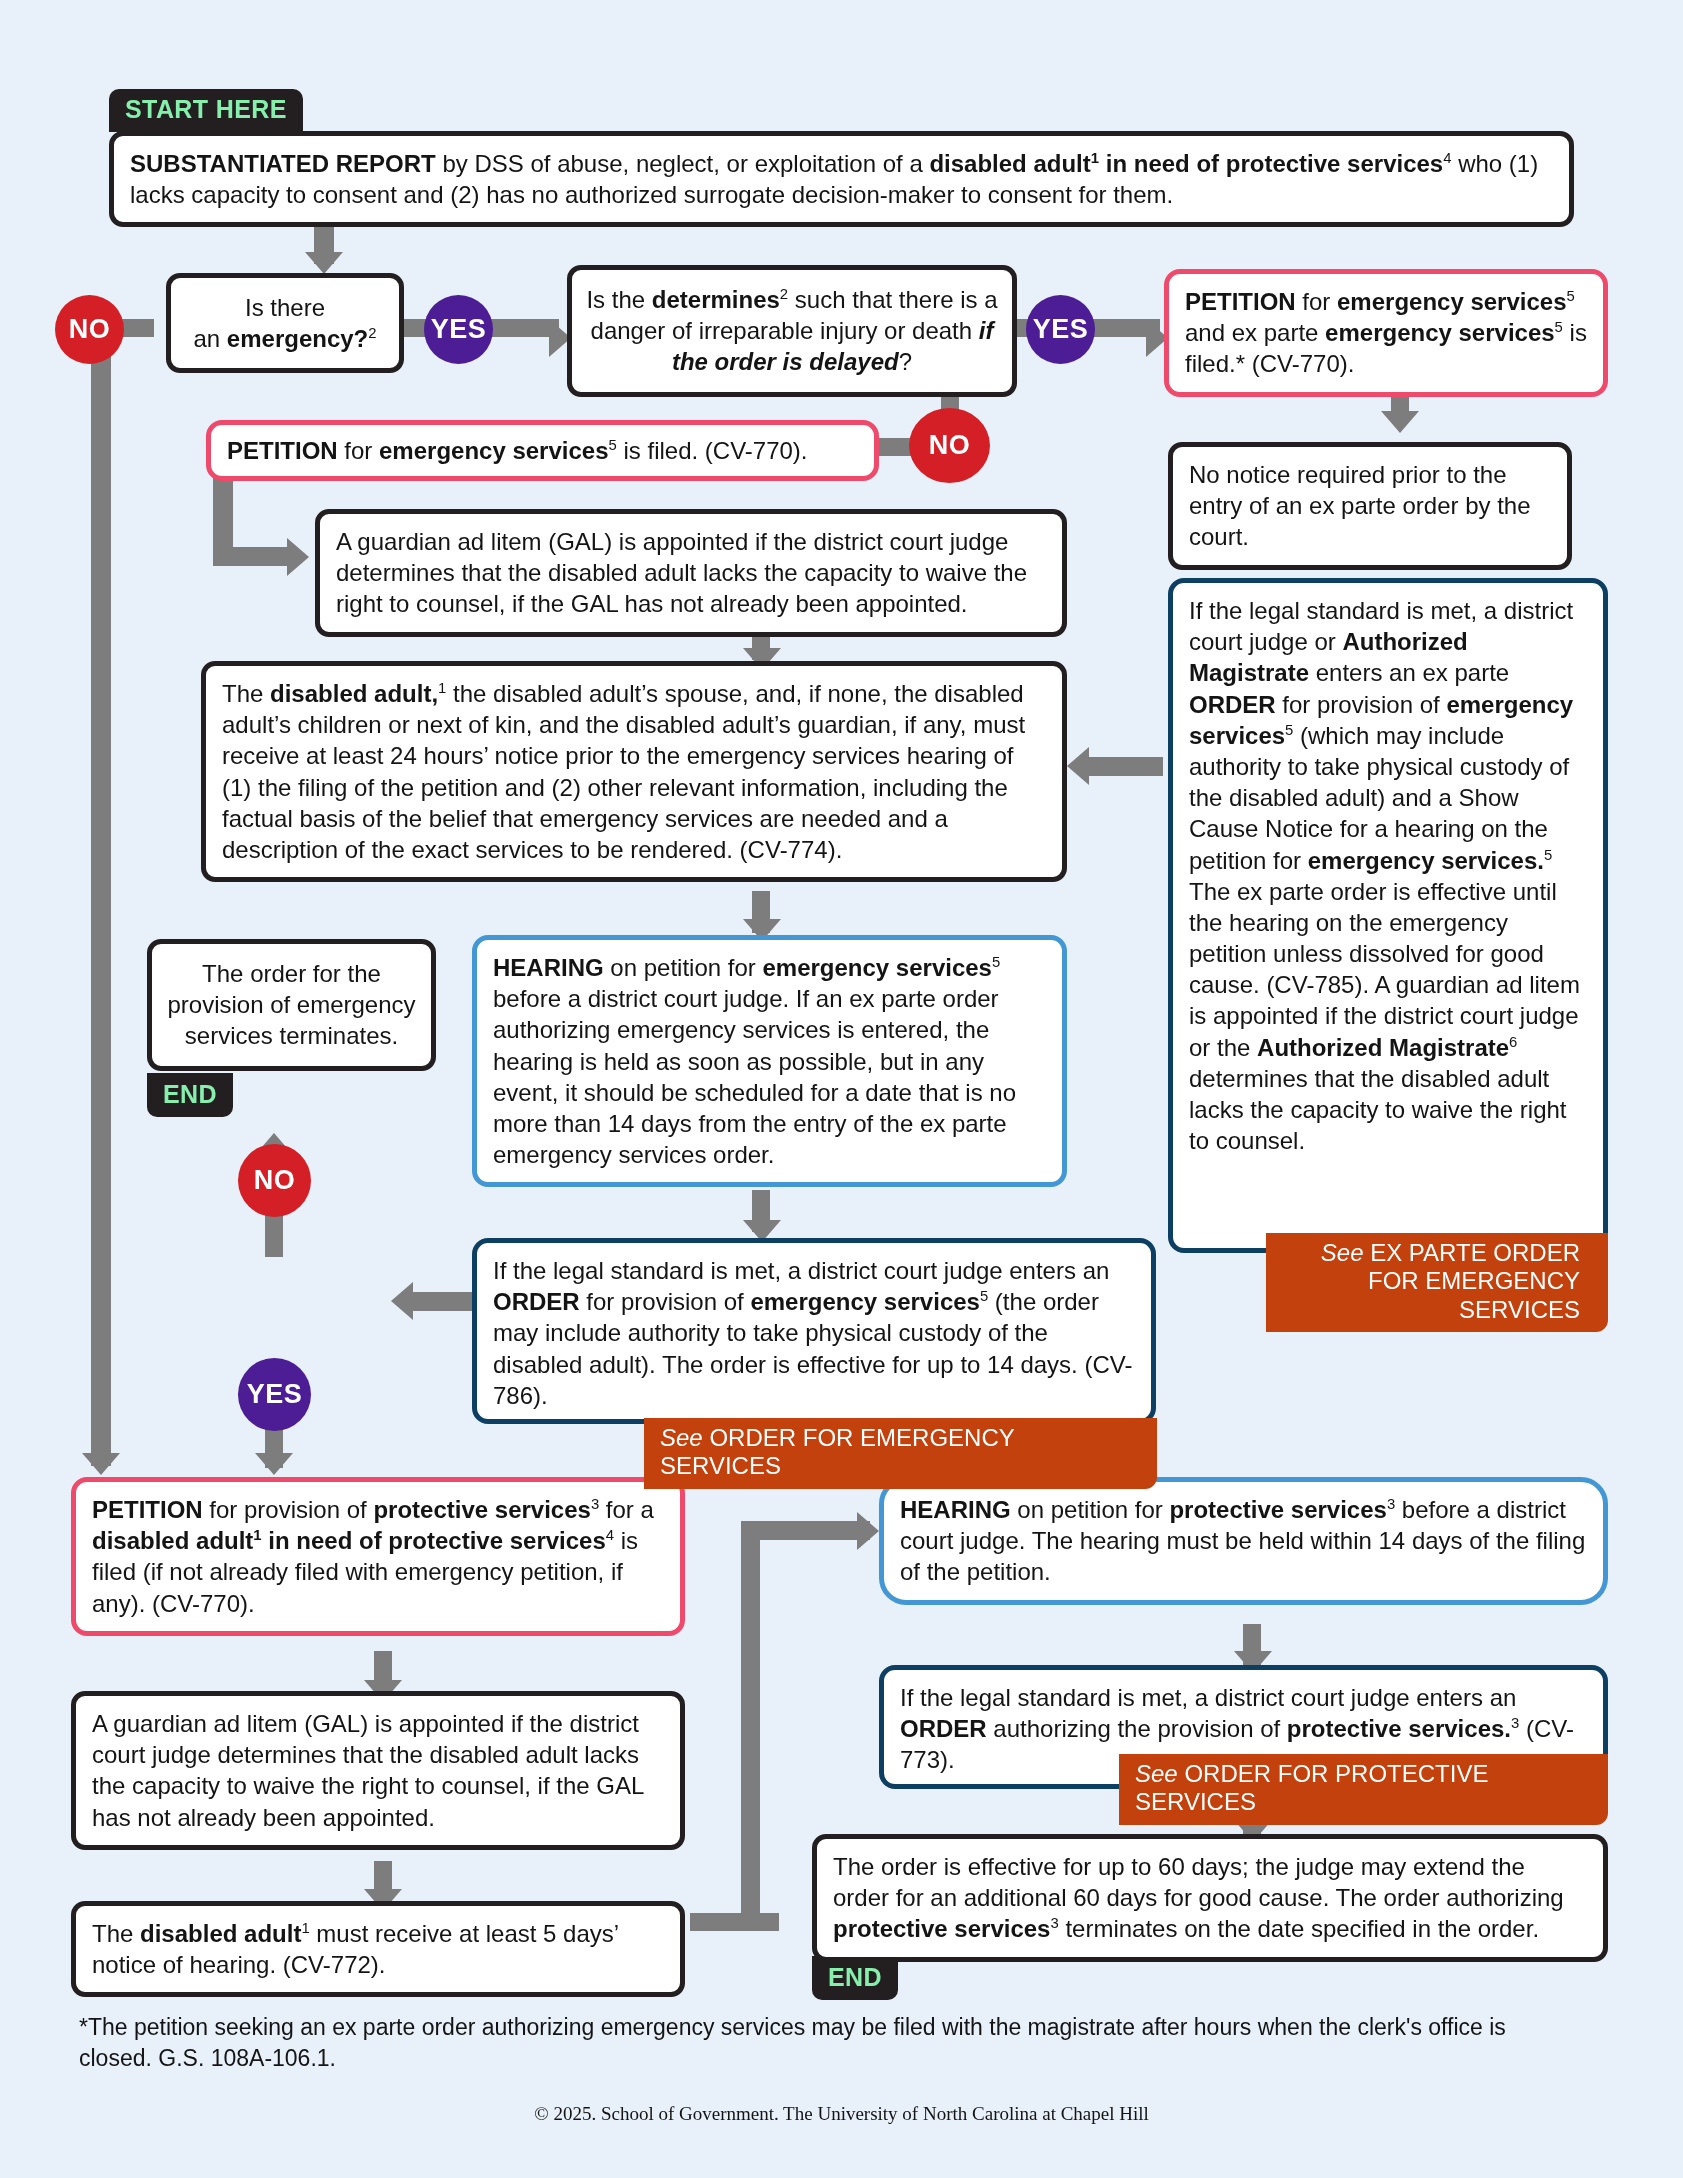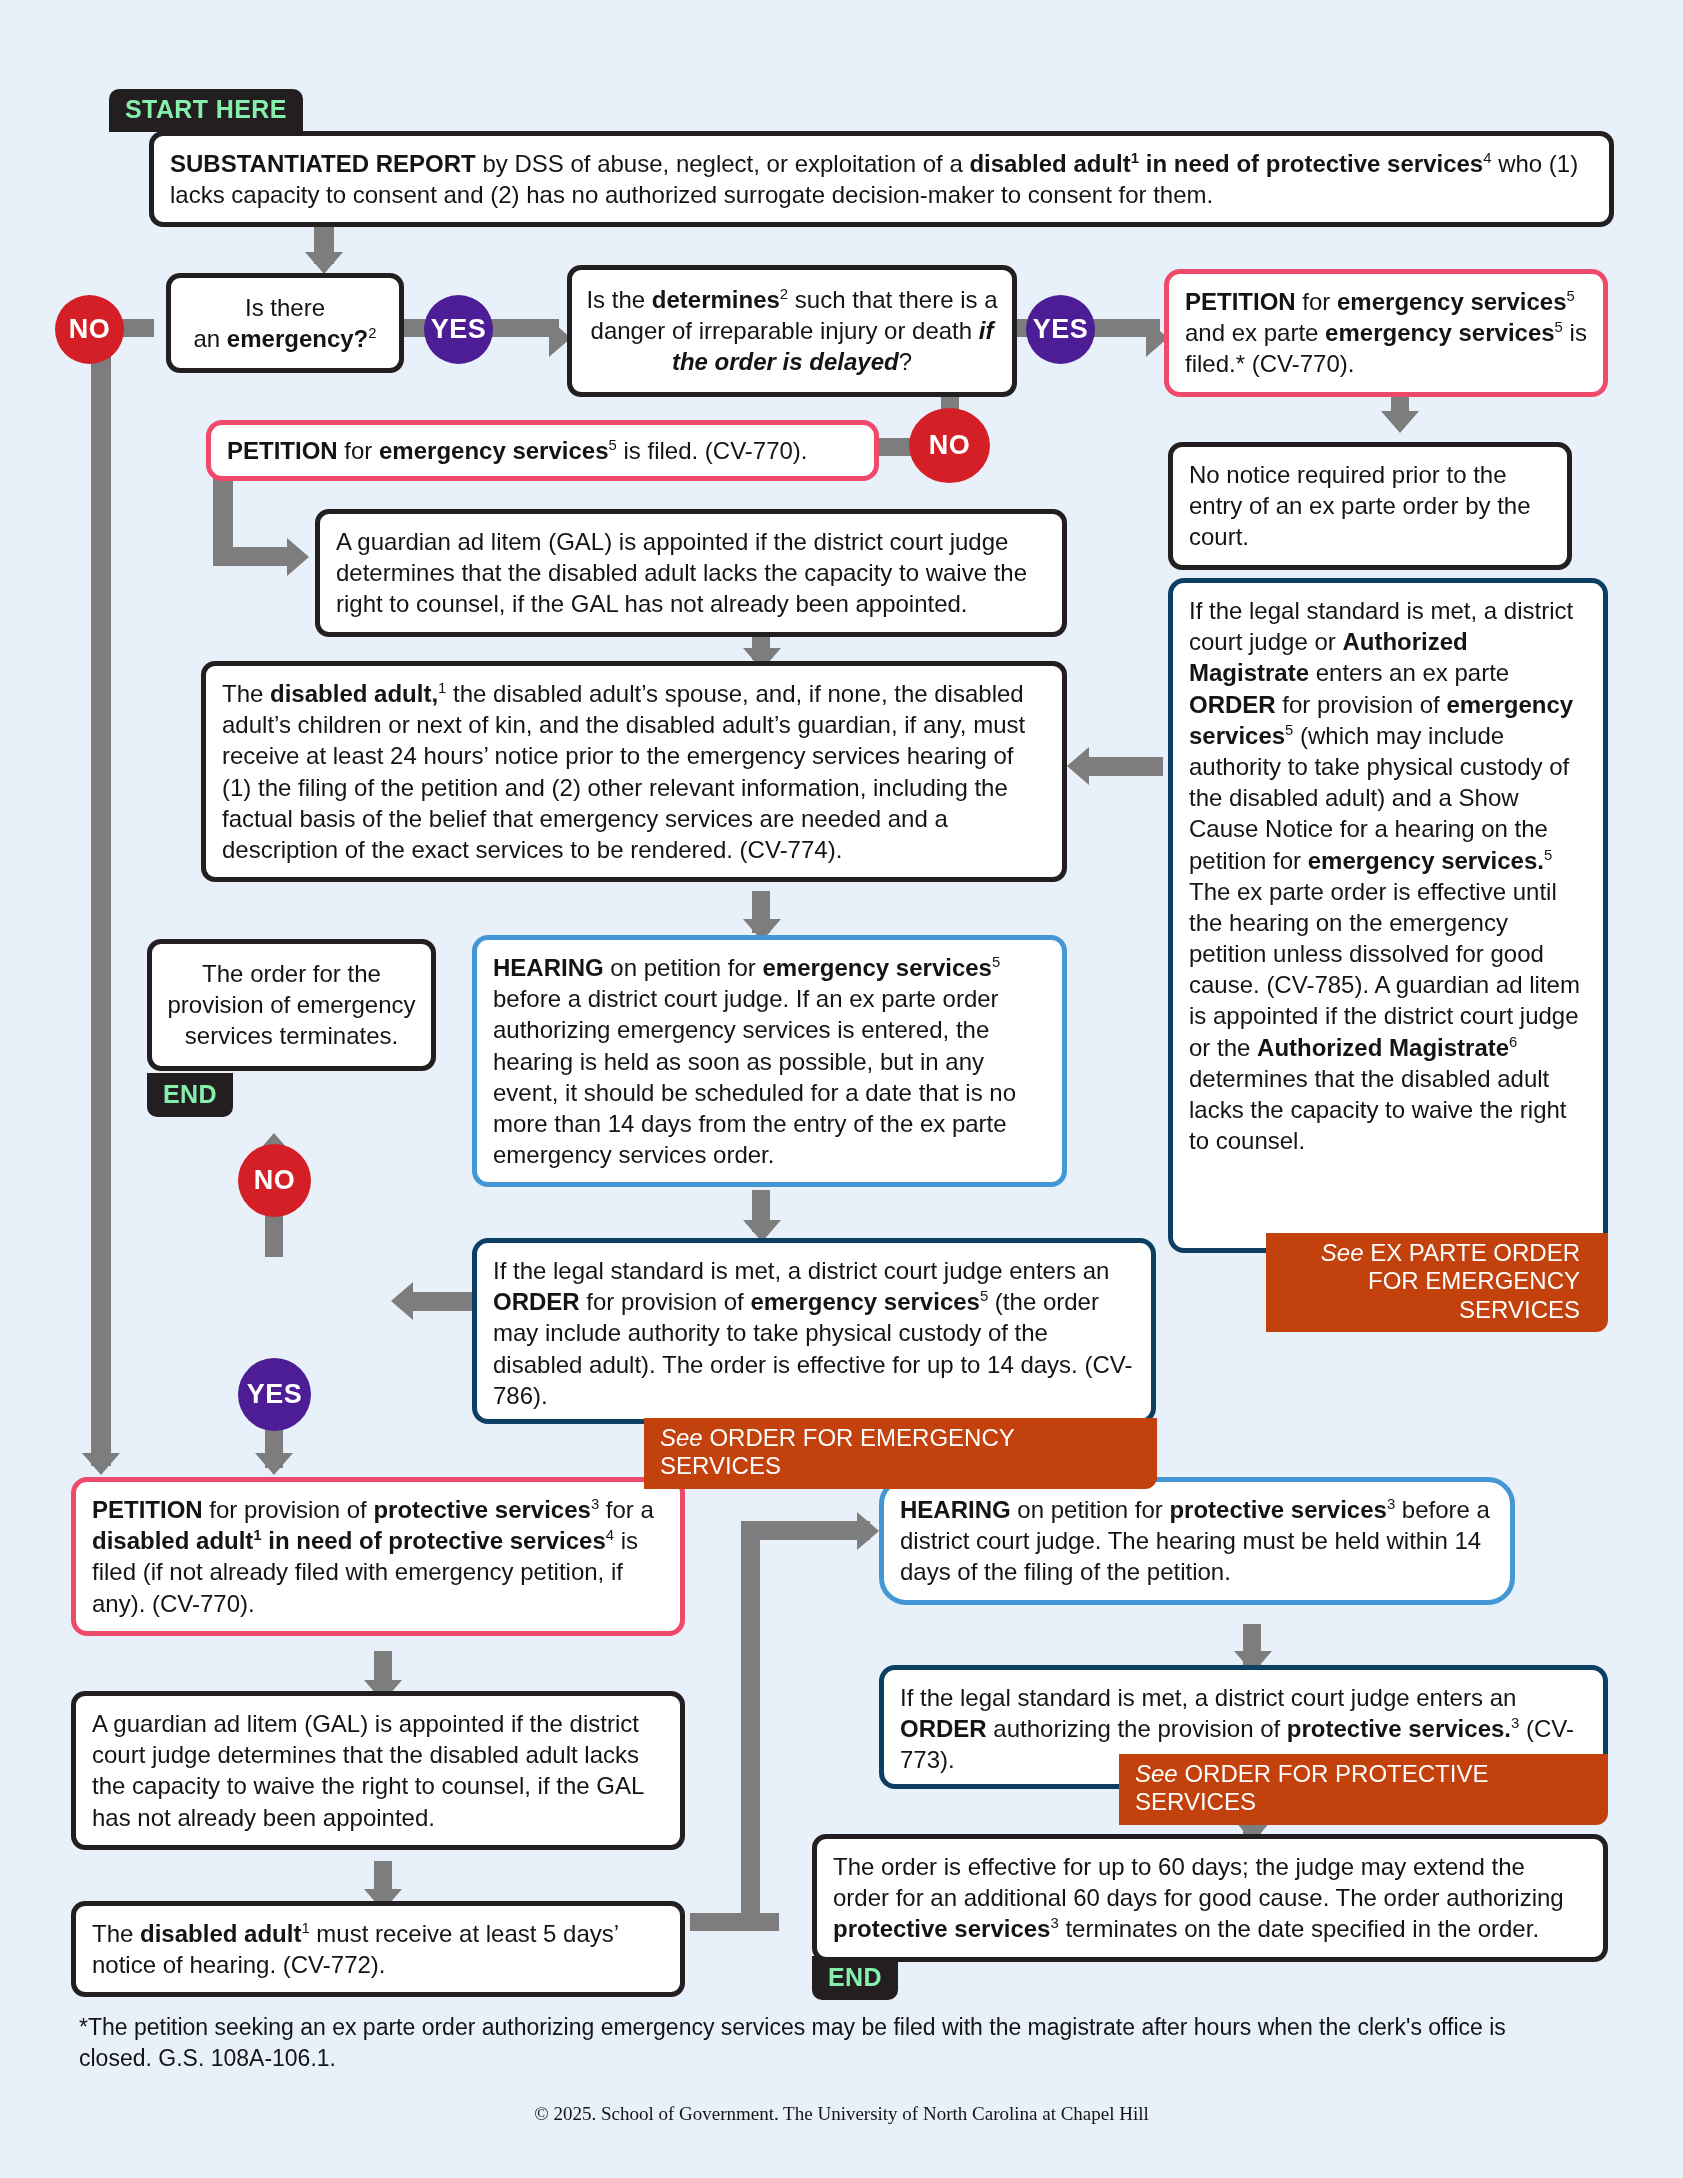--- a/index.html
+++ b/index.html
@@ -168,21 +168,21 @@
   <div class="arrow arr-right" style="left:857px;top:1512px;"></div>
 
   <div class="conn" style="left:1243px;top:1624px;width:18px;height:42px;"></div>
   <div class="arrow arr-down" style="left:1234px;top:1651px;"></div>
 
   <div class="conn" style="left:1243px;top:1792px;width:18px;height:42px;"></div>
   <div class="arrow arr-down" style="left:1234px;top:1820px;"></div>
 
   <div class="tab" style="left:109px;top:89px;">START HERE</div>
 
-  <div class="box" id="b-report" style="left:109px;top:131px;width:1465px;margin-left:40px;">
+  <div class="box" id="b-report" style="left:109px;top:131px;width:1465px;">
     <span>
       <b>SUBSTANTIATED REPORT</b> by DSS of abuse, neglect, or exploitation of a <b>disabled adult<sup>1</sup> in need of protective services</b><sup>4</sup> who (1) lacks capacity to consent and (2) has no authorized surrogate decision-maker to consent for them.
     </span>
   </div>
 
   <div class="box center" style="left:166px;top:273px;width:238px;padding:14px 10px;">
     <span>Is there<br>an <b>emergency?</b><sup>2</sup></span>
   </div>
 
   <div class="pill no" style="left:55px;top:295px;width:69px;height:69px;">NO</div>
@@ -252,21 +252,21 @@
   </div>
 
   <div class="box" style="left:71px;top:1691px;width:614px;">
     <span>A guardian ad litem (GAL) is appointed if the district court judge determines that the disabled adult lacks the capacity to waive the right to counsel, if the GAL has not already been appointed.</span>
   </div>
 
   <div class="box" style="left:71px;top:1901px;width:614px;">
     <span>The <b>disabled adult</b><sup>1</sup> must receive at least 5 days’ notice of hearing. (CV-772).</span>
   </div>
 
-  <div class="box ltblue" style="left:879px;top:1477px;width:636px;border-radius:27px;">
+  <div class="box ltblue" style="left:879px;top:1477px;width:729px;border-radius:27px;">
     <span><b>HEARING</b> on petition for <b>protective services</b><sup>3</sup> before a district court judge. The hearing must be held within 14 days of the filing of the petition.</span>
   </div>
 
   <div class="box navy" style="left:879px;top:1665px;width:729px;padding:12px 16px 8px 16px;">
     <span>If the legal standard is met, a district court judge enters an <b>ORDER</b> authorizing the provision of <b>protective services.</b><sup>3</sup> (CV-773).</span>
   </div>
   <div class="seebanner br" style="left:1119px;top:1734px;width:489px;box-sizing:border-box;">
     <span class="see">See</span>
     <span>ORDER FOR PROTECTIVE SERVICES</span>
   </div>

